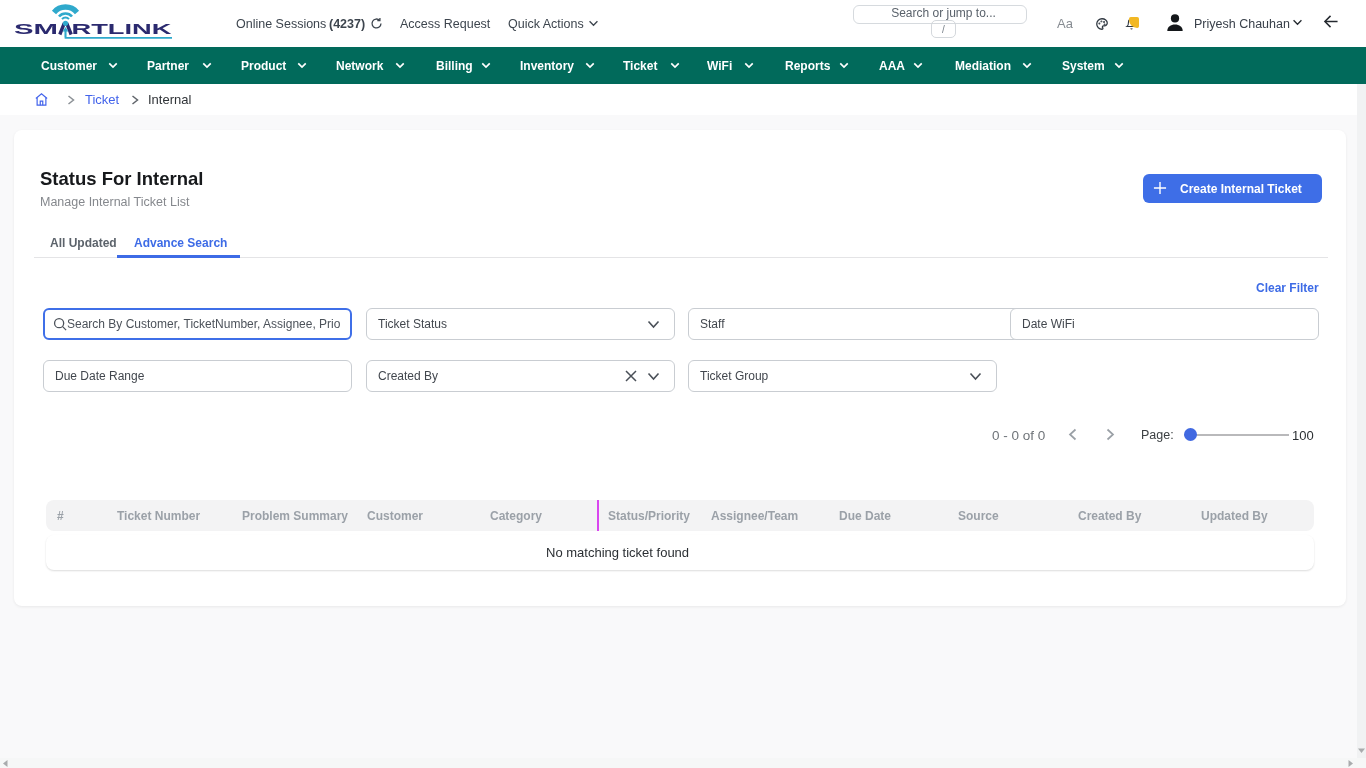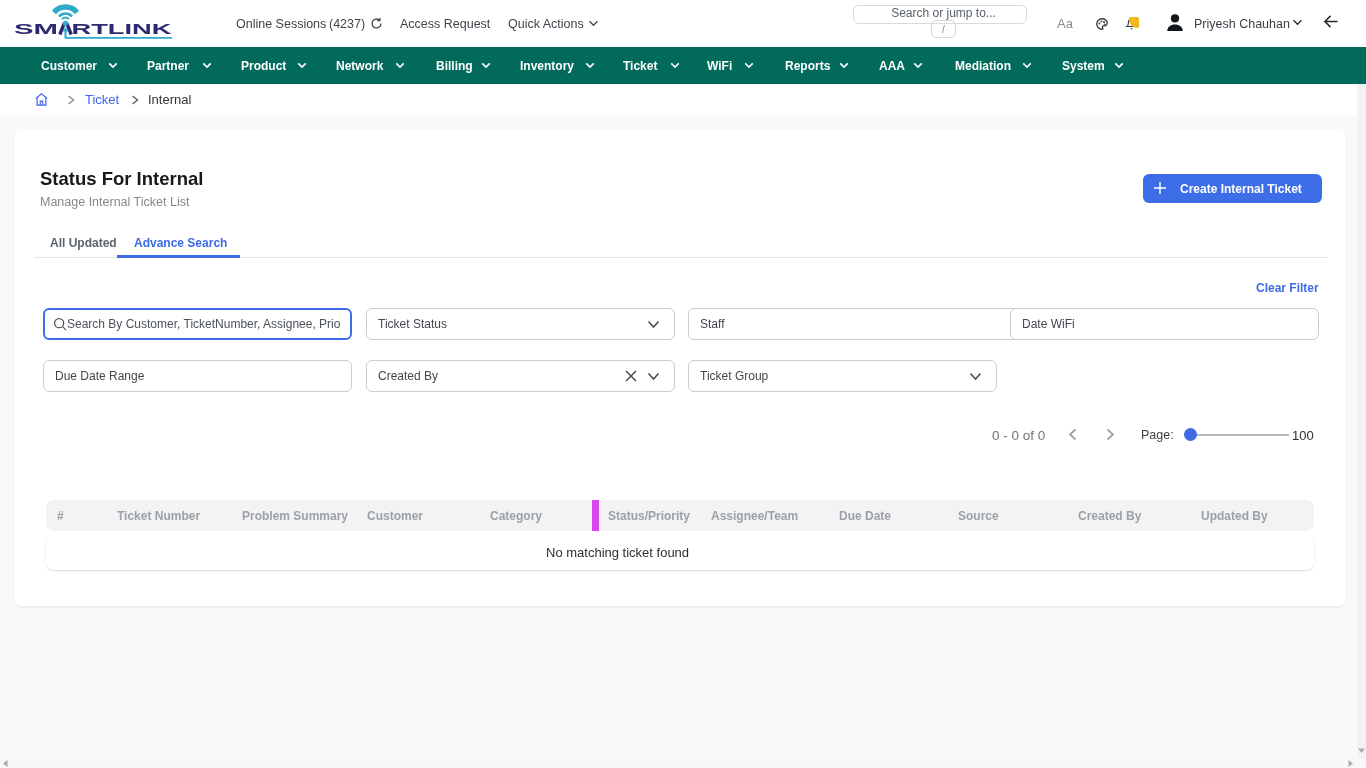--- a/index.html
+++ b/index.html
@@ -48,21 +48,21 @@
       <path d="M40 12.4 A15 15 0 0 1 63 12.4" stroke-width="5.4"></path>
       <path d="M45 16.5 A8.5 8.5 0 0 1 58 16.5" stroke-width="2.6"></path>
       <path d="M48.05 19.1 A4.5 4.5 0 0 1 54.95 19.1" stroke-width="2"></path>
     </g>
     <circle cx="51.5" cy="23.3" r="2.6" fill="#2fa9cc"></circle>
     <path d="M51.5 27 L48.7 31.5 L54.3 31.5 Z" fill="#2fa9cc"></path>
     <rect x="50.7" y="30" width="1.6" height="7.5" fill="#2fa9cc"></rect>
     <path d="M51.5 30 L51.5 37.8 L158 37.8" stroke="#2fa9cc" stroke-width="1.7" fill="none"></path>
   </svg>
   <div class="htxt" style="left:236px;">Online Sessions</div>
-  <div class="htxt" style="left:329px;">(4237)</div>
+  <div class="htxt" style="left:329px;font-weight:bold;">(4237)</div>
   <svg class="abs" style="left:370px;top:17px;" width="13" height="13" viewBox="0 0 16 16" fill="none" stroke="#3d454e" stroke-width="1.6">
       <path d="M13.5 8a5.5 5.5 0 1 1-1.6-3.9"></path>
       <path d="M12.2 1.2 L12.2 4.4 L9 4.4"></path>
     </svg>
   <div class="htxt" style="left:400px;">Access Request</div>
   <div class="htxt" style="left:508px;">Quick Actions</div>
   <svg class="abs" style="left:588px;top:20px;" width="11" height="7" viewBox="0 0 12 8" fill="none" stroke="#3d454e" stroke-width="1.5">
       <path d="M1.5 1.5 L6 6 L10.5 1.5"></path>
     </svg>
   <div class="searchbox">
@@ -233,21 +233,21 @@
 <div class="pag" style="left:1141px; color:#3c4043; font-size:12.5px;">Page:</div>
 <div class="abs" style="left:1184px; top:434px; width:105px; height:2px; background:#b9b9bb;"></div>
 <div class="abs" style="left:1184px; top:428px; width:13px; height:13px; border-radius:50%; background:#4169e1;"></div>
 <div class="pag" style="left:1292px; color:#2b2f33; font-size:13px;">100</div>
 
 <div class="thead">
   <span style="margin-left:11px; width:60px;">#</span>
   <span style="width:125px;">Ticket Number</span>
   <span style="width:125px;">Problem Summary</span>
   <span style="width:123px;">Customer</span>
-  <span style="width:109px; border-right:7px solid #d946ef; height:31px; display:flex; align-items:center;">Category</span>
+  <span style="width:109px; border-right:2px solid #d946ef; height:31px; display:flex; align-items:center;">Category</span>
   <span style="width:112px; padding-left:9px;">Status/Priority</span>
   <span style="width:128px;">Assignee/Team</span>
   <span style="width:119px;">Due Date</span>
   <span style="width:120px;">Source</span>
   <span style="width:123px;">Created By</span>
   <span>Updated By</span>
 </div>
 <div class="tbody"></div>
 <div class="nomatch">No matching ticket found</div>
 

